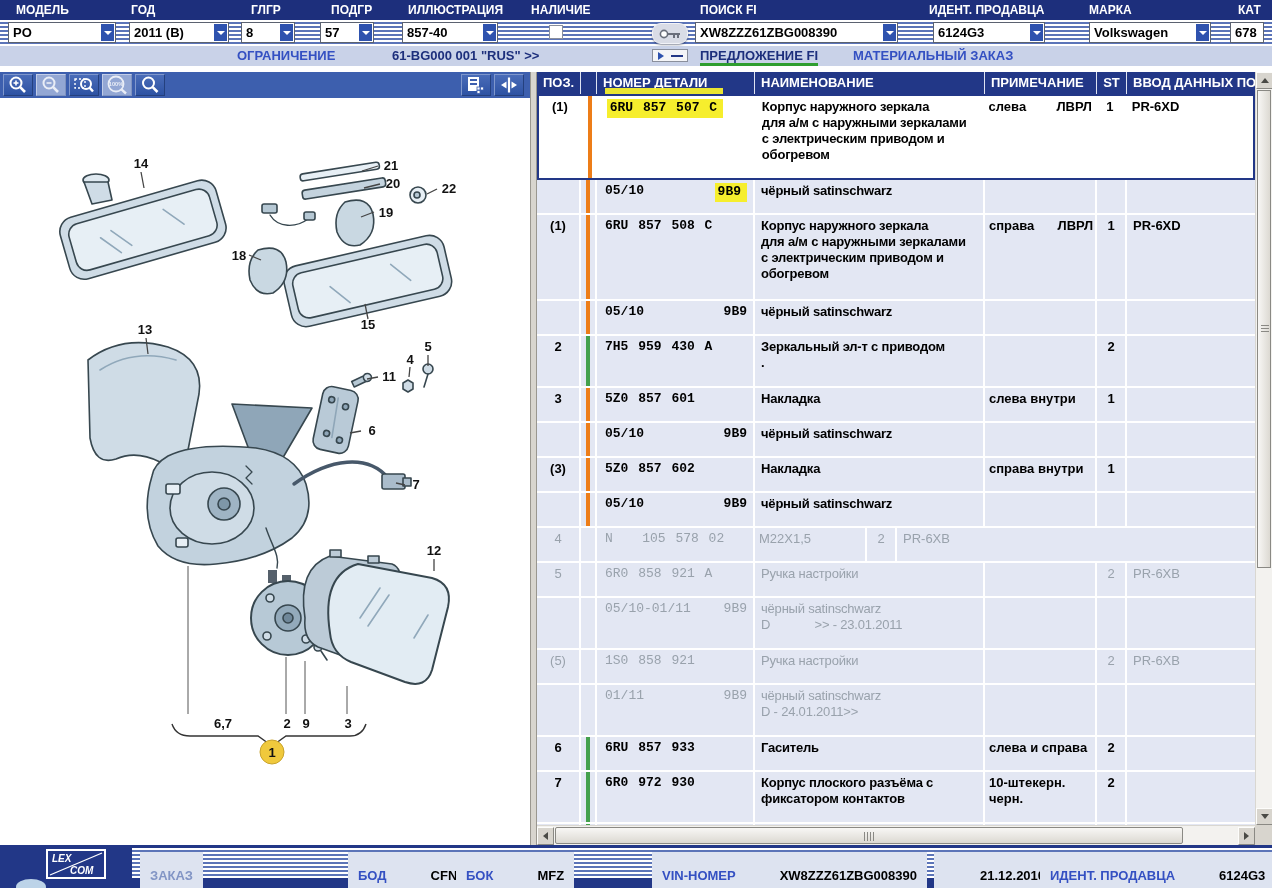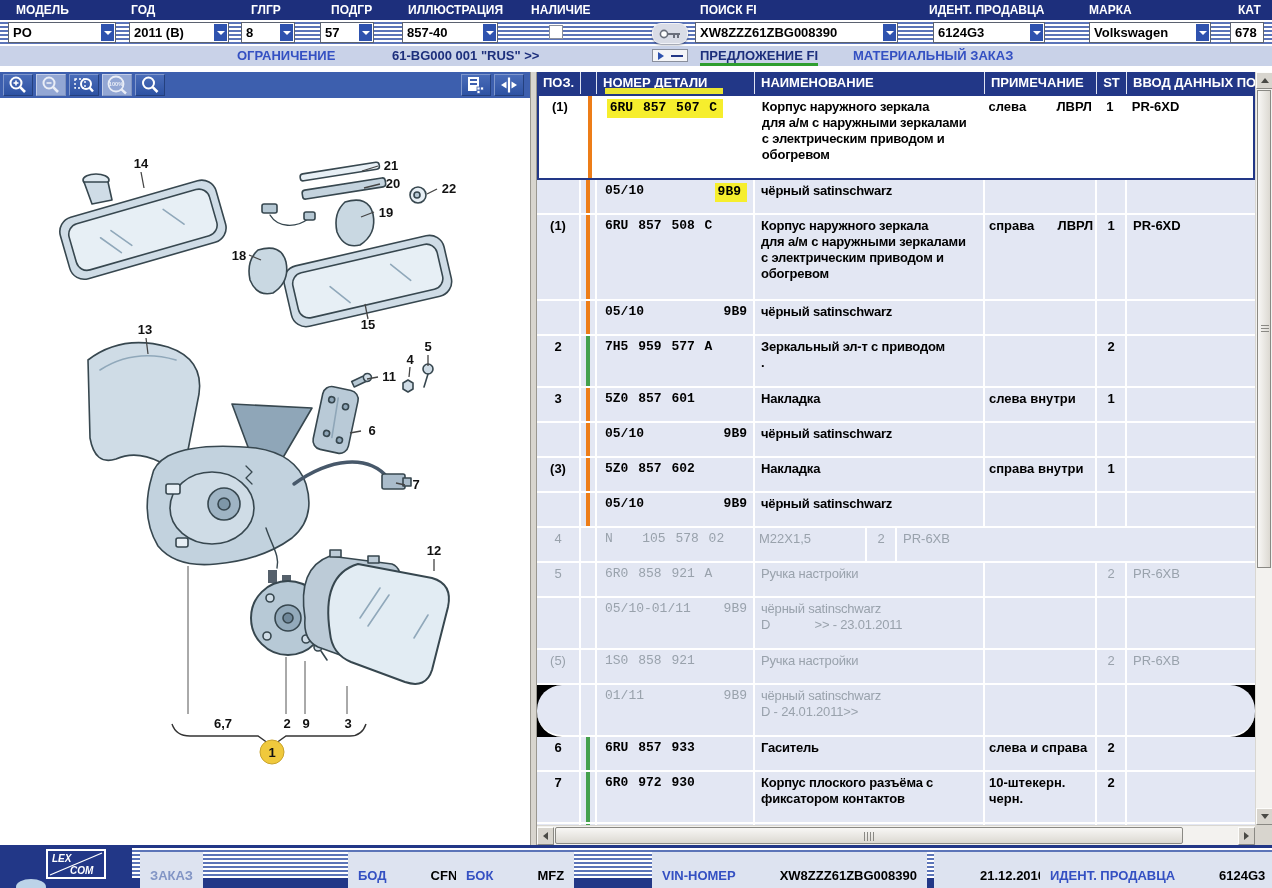--- a/index.html
+++ b/index.html
@@ -485,21 +485,21 @@
           </div>
           <div class="c st"></div>
           <div class="c entry"></div>
         </div>
         <div class="trow" style="min-height: 52px;">
           <div class="c pos">2</div>
           <div class="c bar">
             <div class="barline g"></div>
           </div>
           <div class="c num">
-            <span class="mono">7H5 959 577 A</span>
+            <span class="mono">7H5 959 430 A</span>
           </div>
           <div class="c name">
             <div>Зеркальный эл-т с приводом</div>
             <div>.</div>
           </div>
           <div class="c note">
             <div class="notelines"></div>
           </div>
           <div class="c st">2</div>
           <div class="c entry"></div>
@@ -632,21 +632,21 @@
           </div>
           <div class="c name">
             <div>Ручка настройки</div>
           </div>
           <div class="c note">
             <div class="notelines"></div>
           </div>
           <div class="c st">2</div>
           <div class="c entry">PR-6XB</div>
         </div>
-        <div class="trow gray" style="min-height: 52px; border-radius: 25px;">
+        <div class="trow gray" style="min-height: 52px;">
           <div class="c pos"></div>
           <div class="c bar"></div>
           <div class="c num">
             <span class="mono">01/11</span>
             <span class="mono">9B9</span>
           </div>
           <div class="c name">
             <div>чёрный satinschwarz</div>
             <div>D - 24.01.2011&gt;&gt;</div>
           </div>

